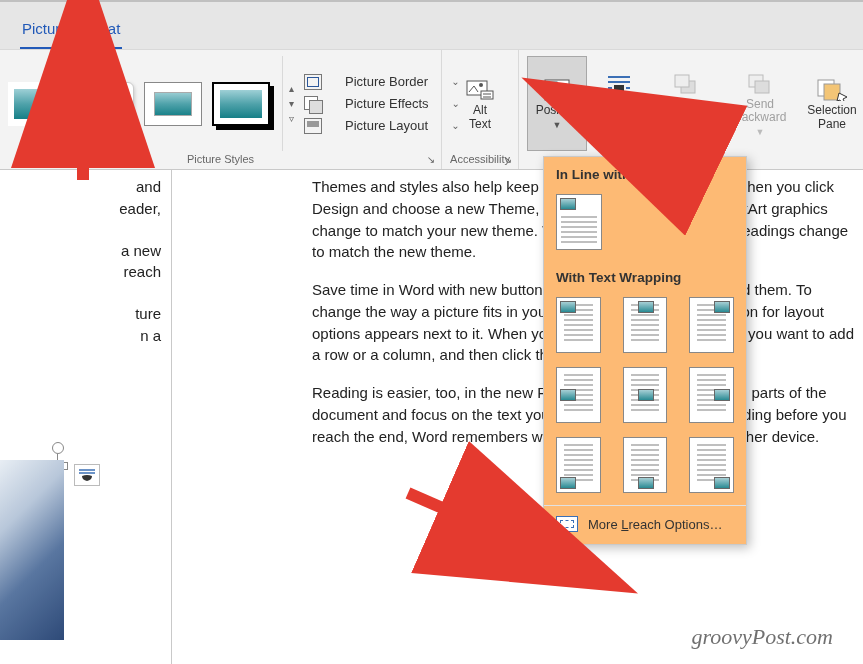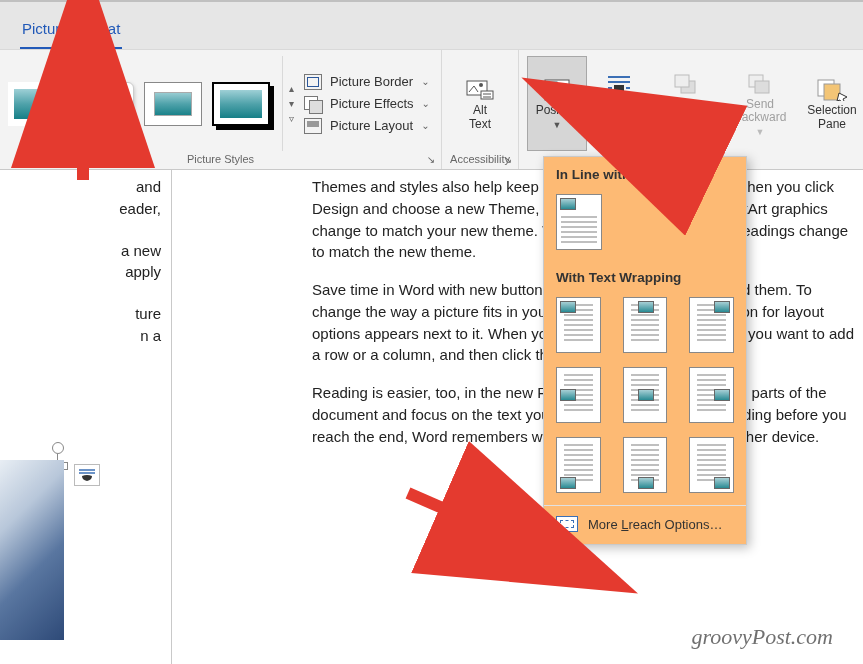--- a/index.html
+++ b/index.html
@@ -17,21 +17,21 @@
   
   .styles-gallery { display: flex; gap: 10px; align-items: center; }
   .style-thumb { width: 58px; height: 44px; background: #fff; display: flex; align-items: center; justify-content: center; position: relative; }
   .style-thumb.gradient::before, .style-thumb.frame::before, .style-thumb.shadow::before { content:""; display:block; width:46px; height:30px; background: linear-gradient(180deg,#9ed0d6 0%, #4fa2aa 50%, #157f87 100%); }
   .style-thumb.frame { padding:4px; border:1px solid #888; }
   .style-thumb.frame::before { border:4px solid #fff; box-shadow: inset 0 0 0 1px #aaa; width:38px; height:24px; }
   .style-thumb.shadow { border:2px solid #000; box-shadow: 4px 4px 0 #000; }
   .style-thumb.shadow::before { width:42px; height:28px; }
   
   .pic-menus { display:flex; flex-direction:column; gap:6px; font-size:13px; color:#333; padding-right:6px; }
-  .pic-menu-item { display:flex; align-items:center; gap:8px; white-space:nowrap; }
+  .pic-menu-item { display:flex; align-items:center; gap:23px; white-space:nowrap; }
   .pic-menu-item .caret { font-size:10px; color:#666; }
   .mini-icon { width:18px; height:16px; display:inline-block; border:1px solid #777; position:relative; }
   .mini-icon.border::after{content:"";position:absolute;inset:2px;border:1px solid #2b579a;}
   .mini-icon.effects{border:none;}
   .mini-icon.effects::before{content:"";position:absolute;width:12px;height:12px;border:1px solid #777;left:0;top:0;background:#fff;}
   .mini-icon.effects::after{content:"";position:absolute;width:12px;height:12px;border:1px solid #777;left:5px;top:4px;background:#ddd;}
   .mini-icon.layout::after{content:"";position:absolute;inset:2px 2px 6px 2px;background:#999;}
   
   .bigbtn { display:flex; flex-direction:column; align-items:center; justify-content:center; gap:2px; width:60px; height:100%; font-size:12px; color:#333; padding:6px 2px 4px 2px; text-align:center; line-height:1.15; }
   .bigbtn.disabled { color:#a0a0a0;align-items:center; }
@@ -209,21 +209,21 @@
       </div>
       <div class="group-label">&nbsp;</div>
     </div>
   </div>
 
   <div class="docwrap">
     <div class="leftcol">
       <p style="white-space:pre-line;text-align:right;">and
 eader,</p>
       <p style="white-space:pre-line;text-align:right;">a new
-apply</p>
+reach</p>
       <p style="white-space:pre-line;text-align:right;">ture
 n a</p>
 
       <div class="picwrap">
         <div class="rothandle"></div>
         <div class="rotline"></div>
         <div class="sqh tr"></div>
         <div class="wrap-badge">
           <svg>
               <line x1="1" y1="2" x2="17" y2="2" stroke="#3b6fb5" stroke-width="1.5"></line>

